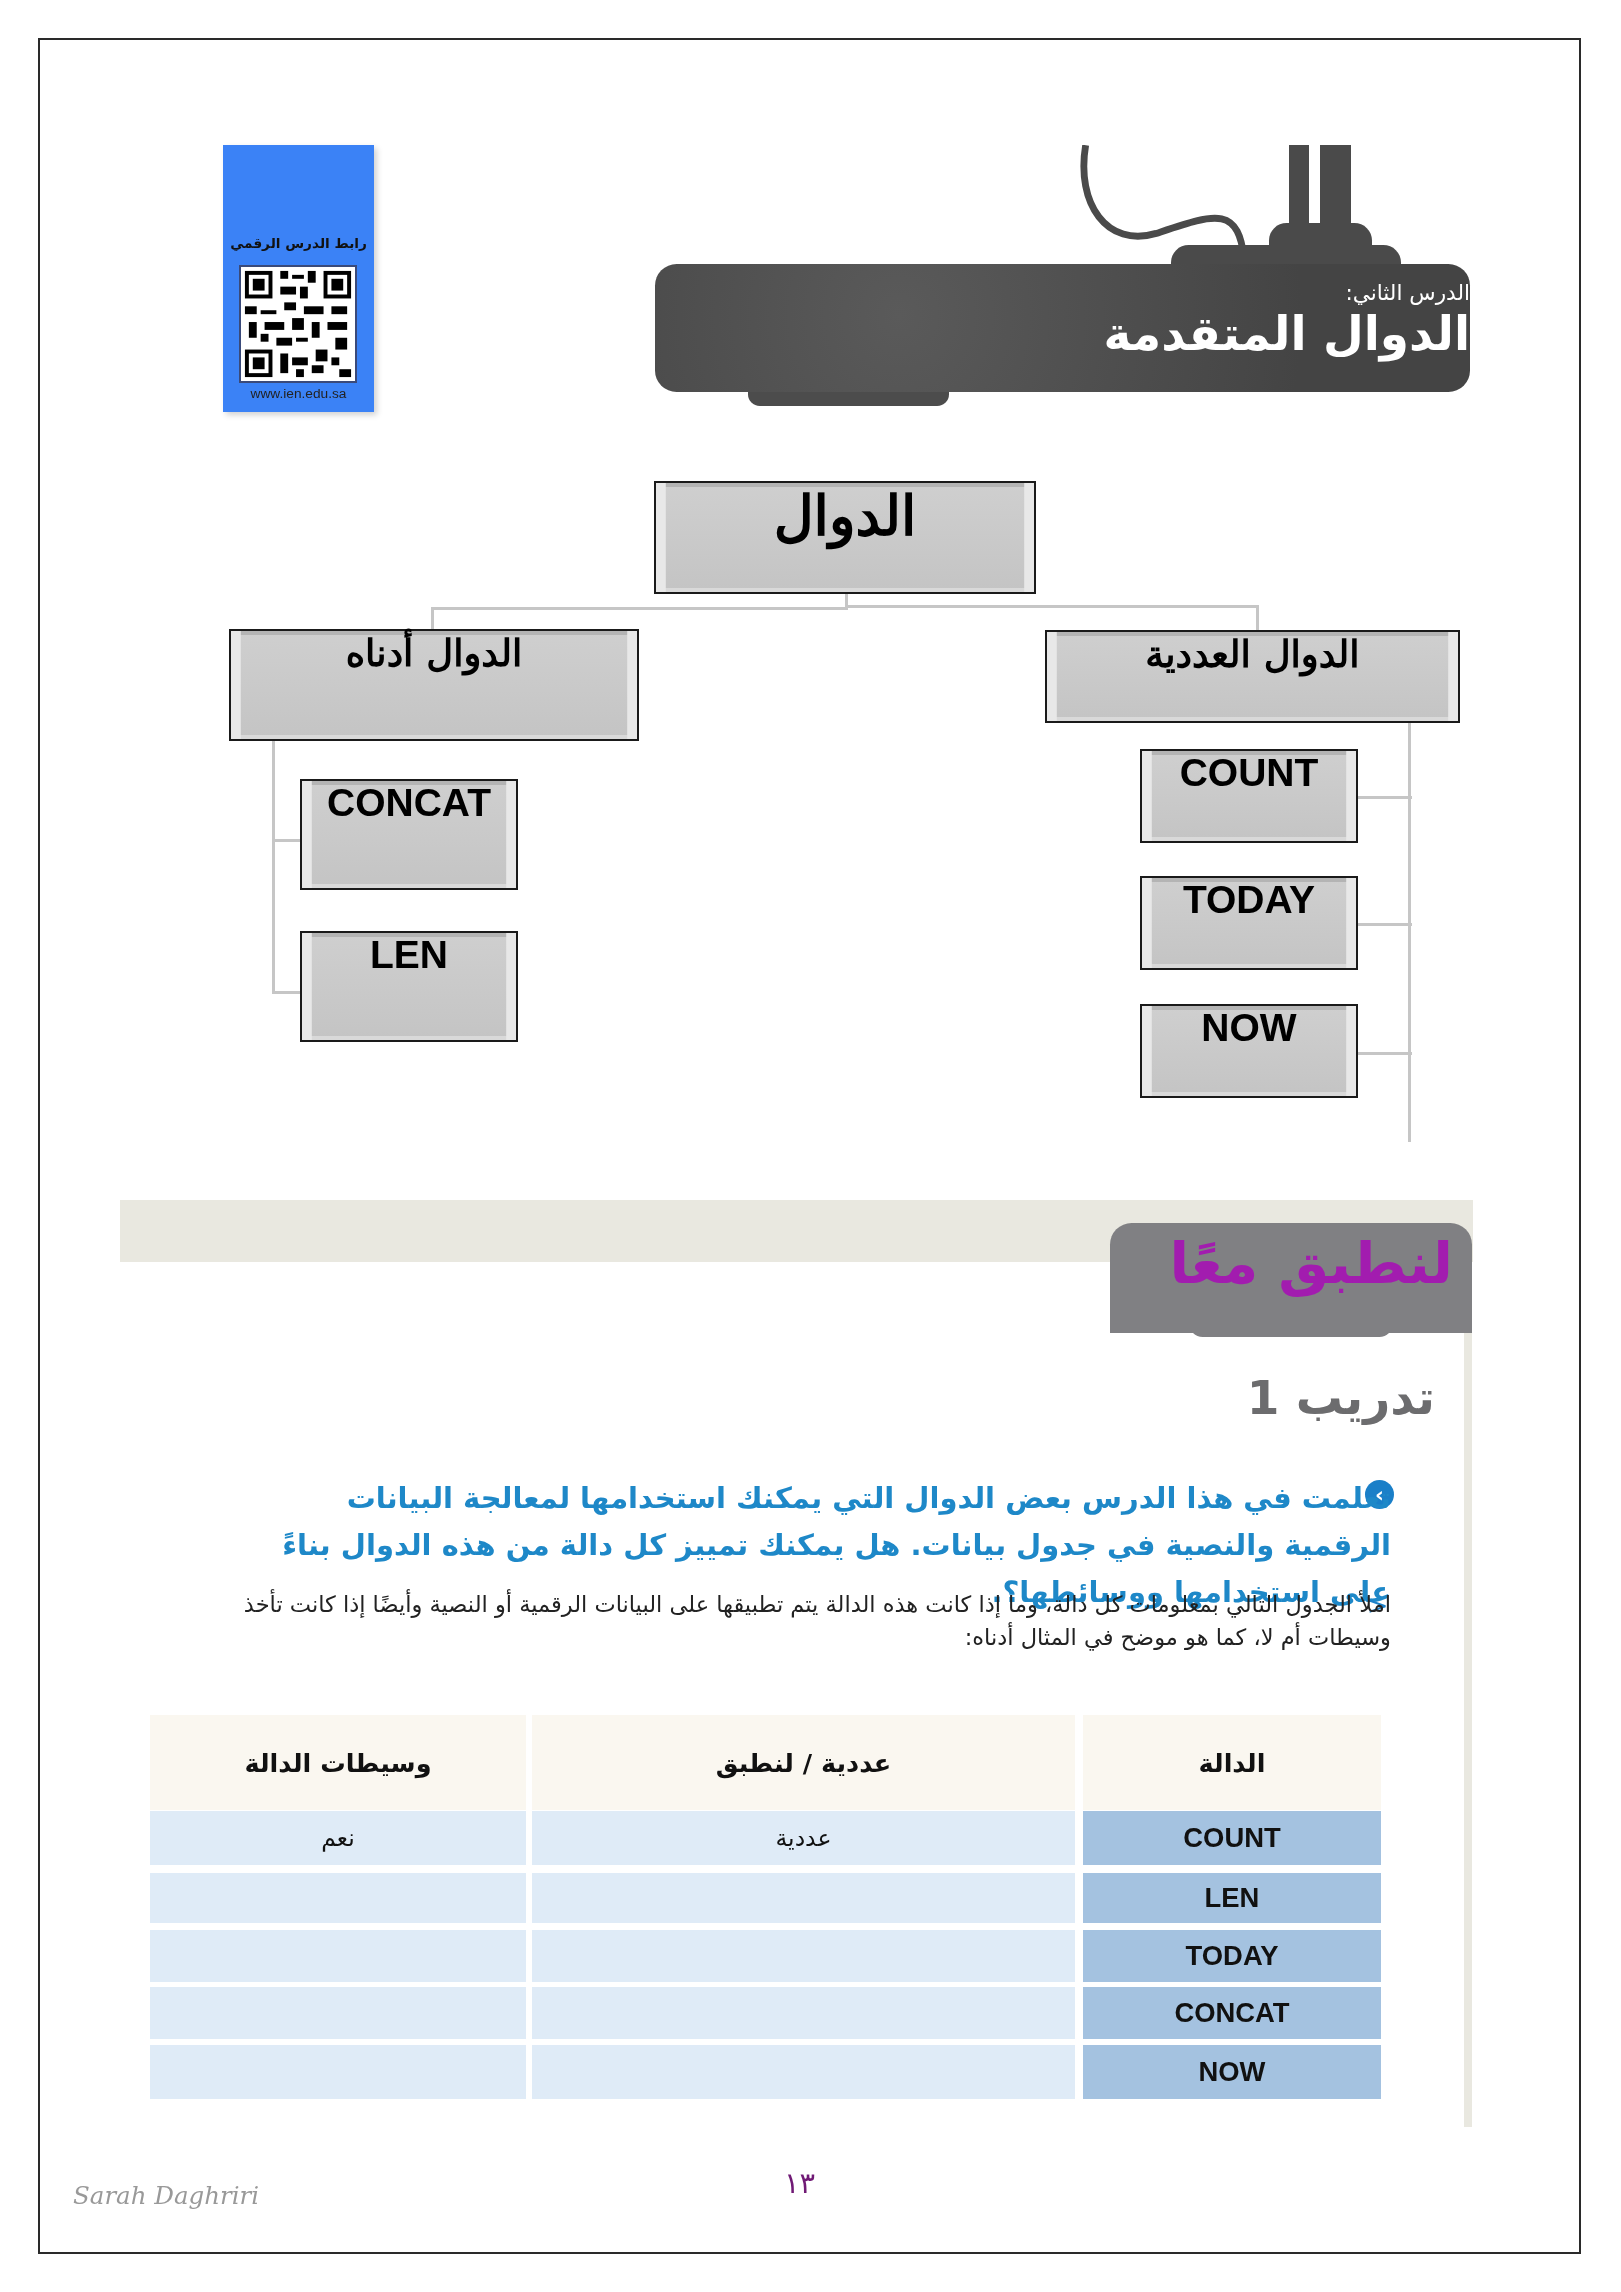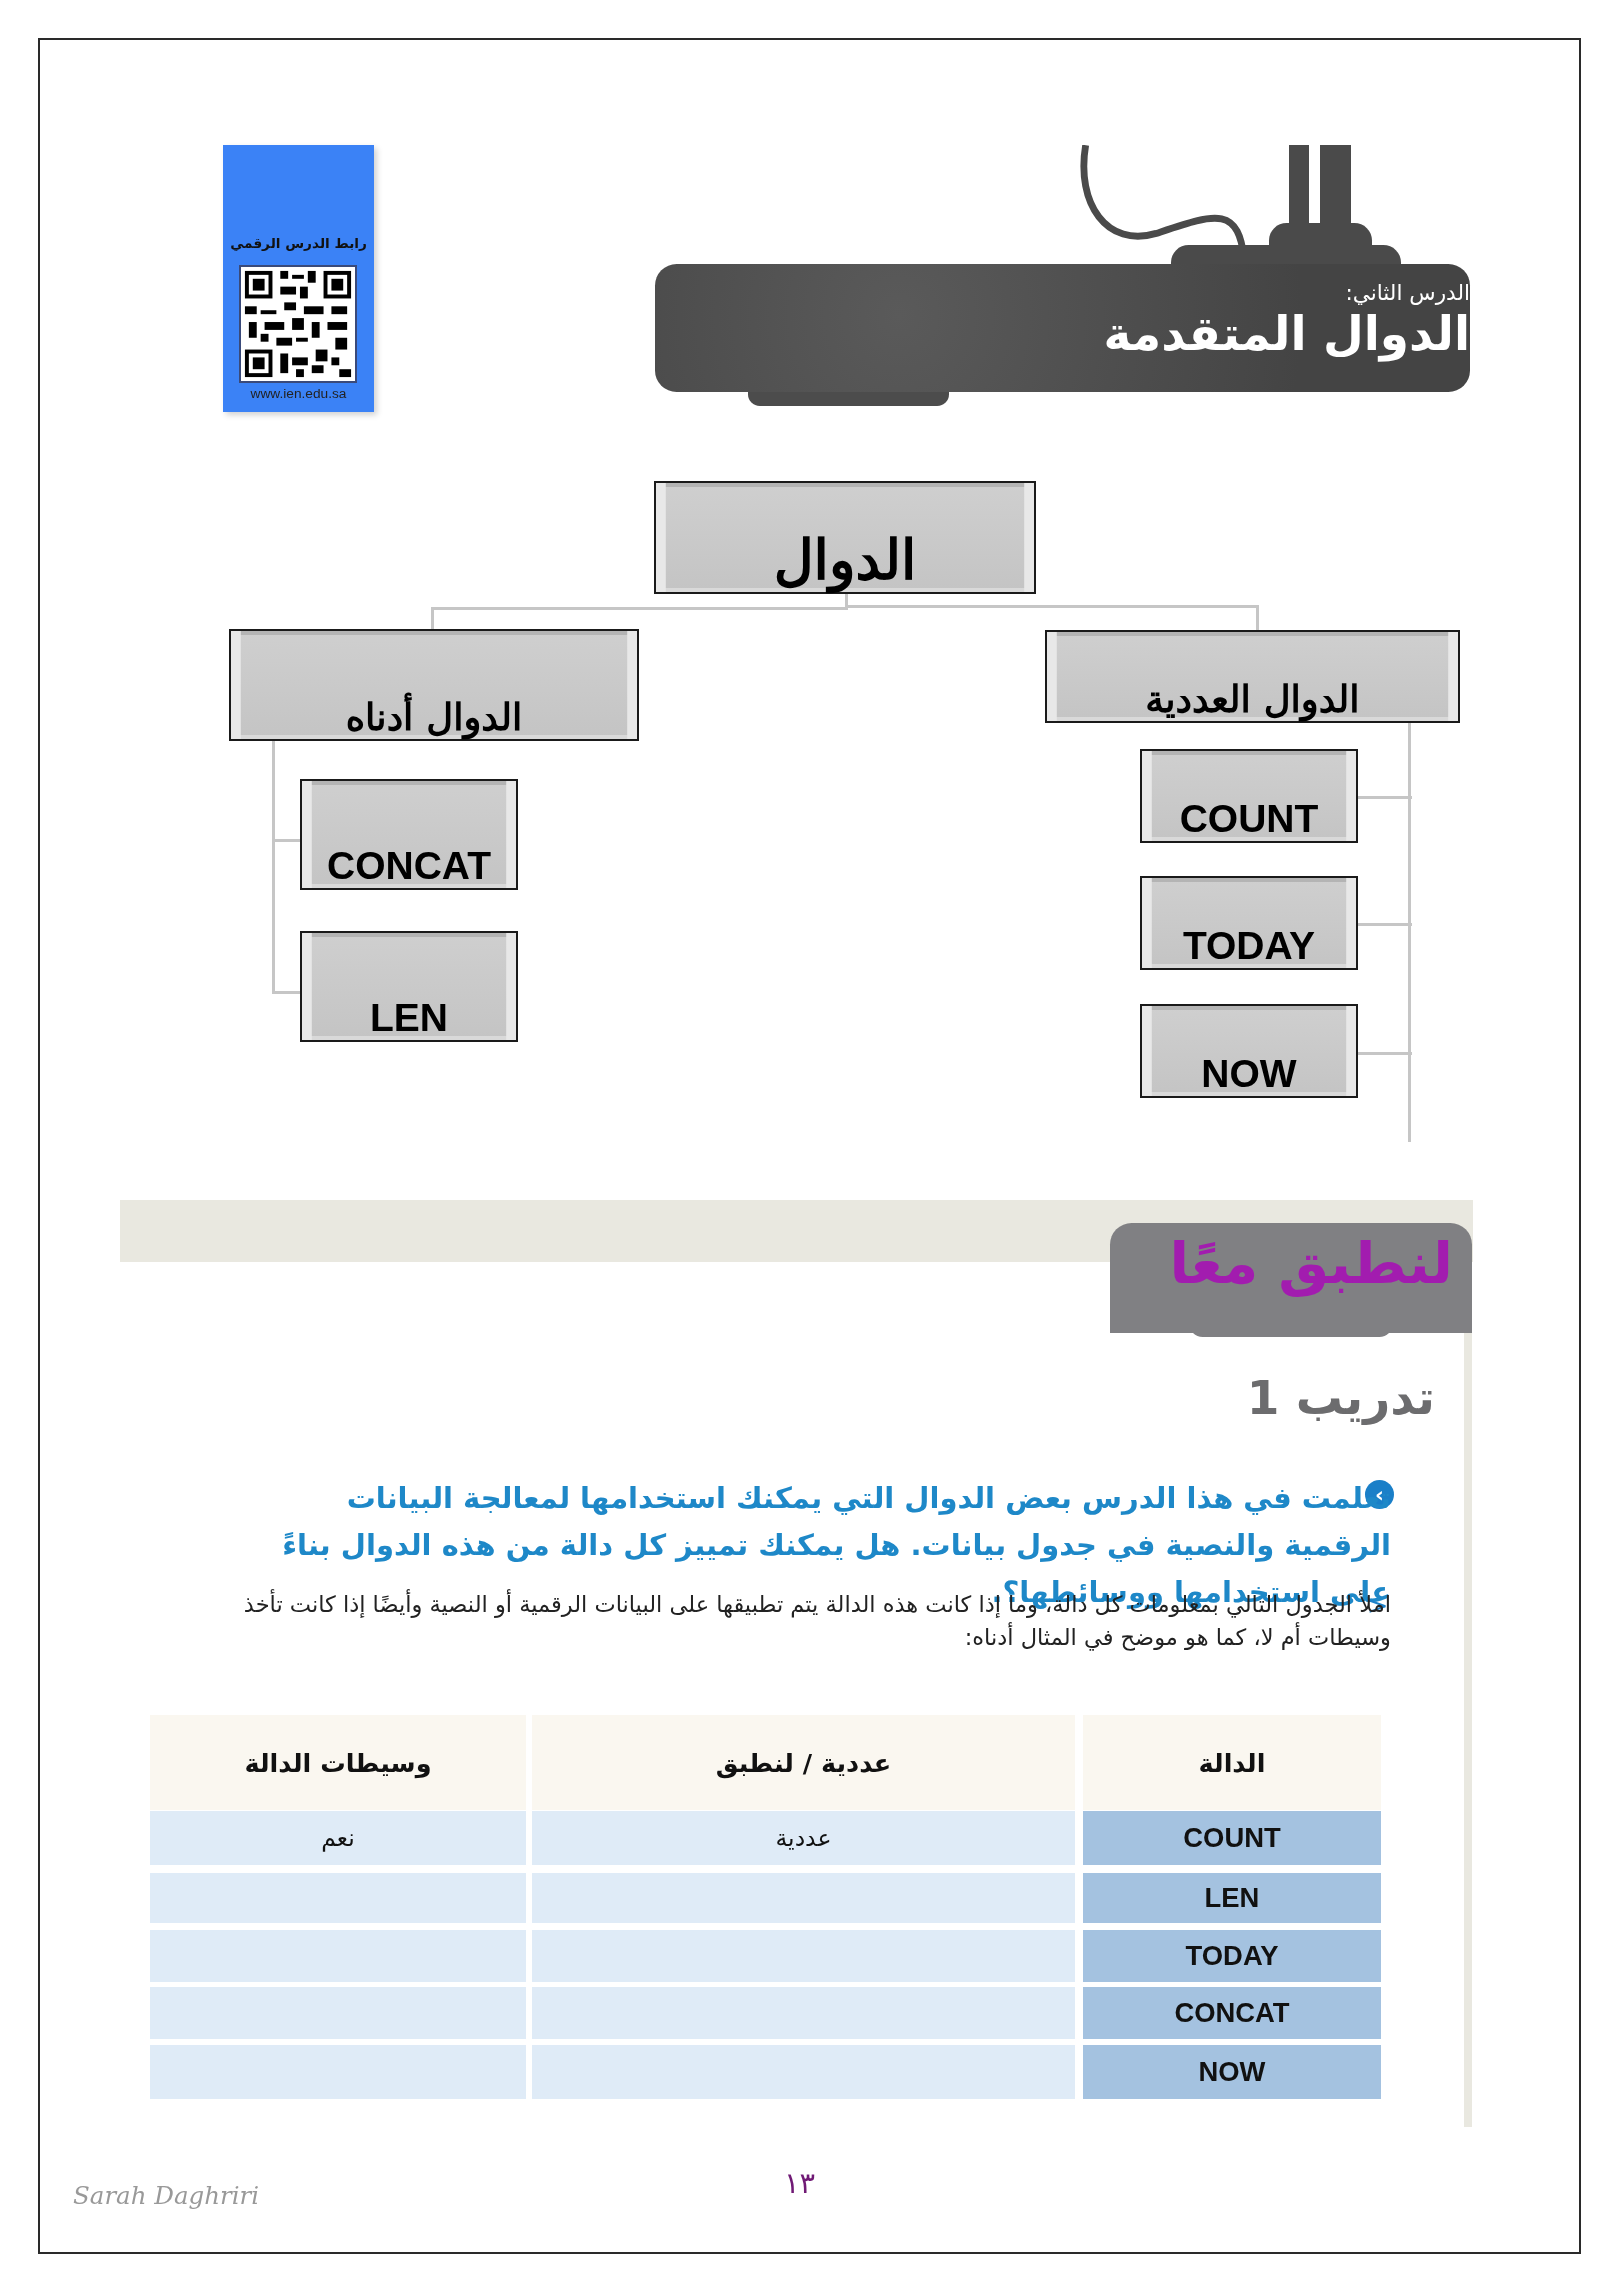--- a/index.html
+++ b/index.html
@@ -21,21 +21,21 @@
   .banner-tab { left:748px; top:372px; width:201px; height:34px; border-radius:0 0 11.8px 11.8px; background:#4c4c4c; }
   .plug-base { left:1171px; top:245px; width:230px; height:29px; border-radius:17.6px 17.6px 0 0; background:#4a4a4a; }
   .plug-top { left:1269px; top:223px; width:103px; height:29px; border-radius:17.6px 17.6px 0 0; background:#4a4a4a; }
   .prong1 { left:1289px; top:145px; width:19.6px; height:83px; background:#4a4a4a; }
   .prong2 { left:1320px; top:145px; width:31px; height:83px; background:#4a4a4a; }
   .banner-sub { right:151px; top:280px; color:#fff; font-size:21.6px; direction:rtl; }
   .banner-title { right:151px; top:306px; color:#fff; font-size:47px; font-weight:bold; direction:rtl; }
 
   
   .node { position:absolute; box-sizing:border-box; border:2.9px solid #1a1a1a;
-          background:linear-gradient(#cfcfcf,#c4c4c4); display:flex; align-items:flex-end; justify-content:center;
+          background:linear-gradient(#cfcfcf,#c4c4c4); display:flex; align-items:flex-start; justify-content:center;
           box-shadow:inset 13.7px 0 0 -3.9px #e8e8e8, inset -13.7px 0 0 -3.9px #e8e8e8, inset 0 5.9px 0 -2px #b4b4b4, inset 0 -5.9px 0 -2px #d9d9d9; }
   .node span { font-weight:bold; color:#000; }
   .node.ar span { font-family:"DejaVu Serif", serif; direction:rtl; }
   .node.en span { font-family:"Liberation Sans", sans-serif; font-size:39px; }
   .line { position:absolute; background:#c6c6c6; }
 
   
   .band { left:120px; top:1200px; width:1353px; height:62px; background:#e9e8e0; }
   .band-strip { left:1464px; top:1200px; width:7.8px; height:927px; background:#e9e8e0; }
   .section-tab { left:1110px; top:1223px; width:362px; height:110px; border-radius:21.6px 21.6px 0 0; background:#808083; }

